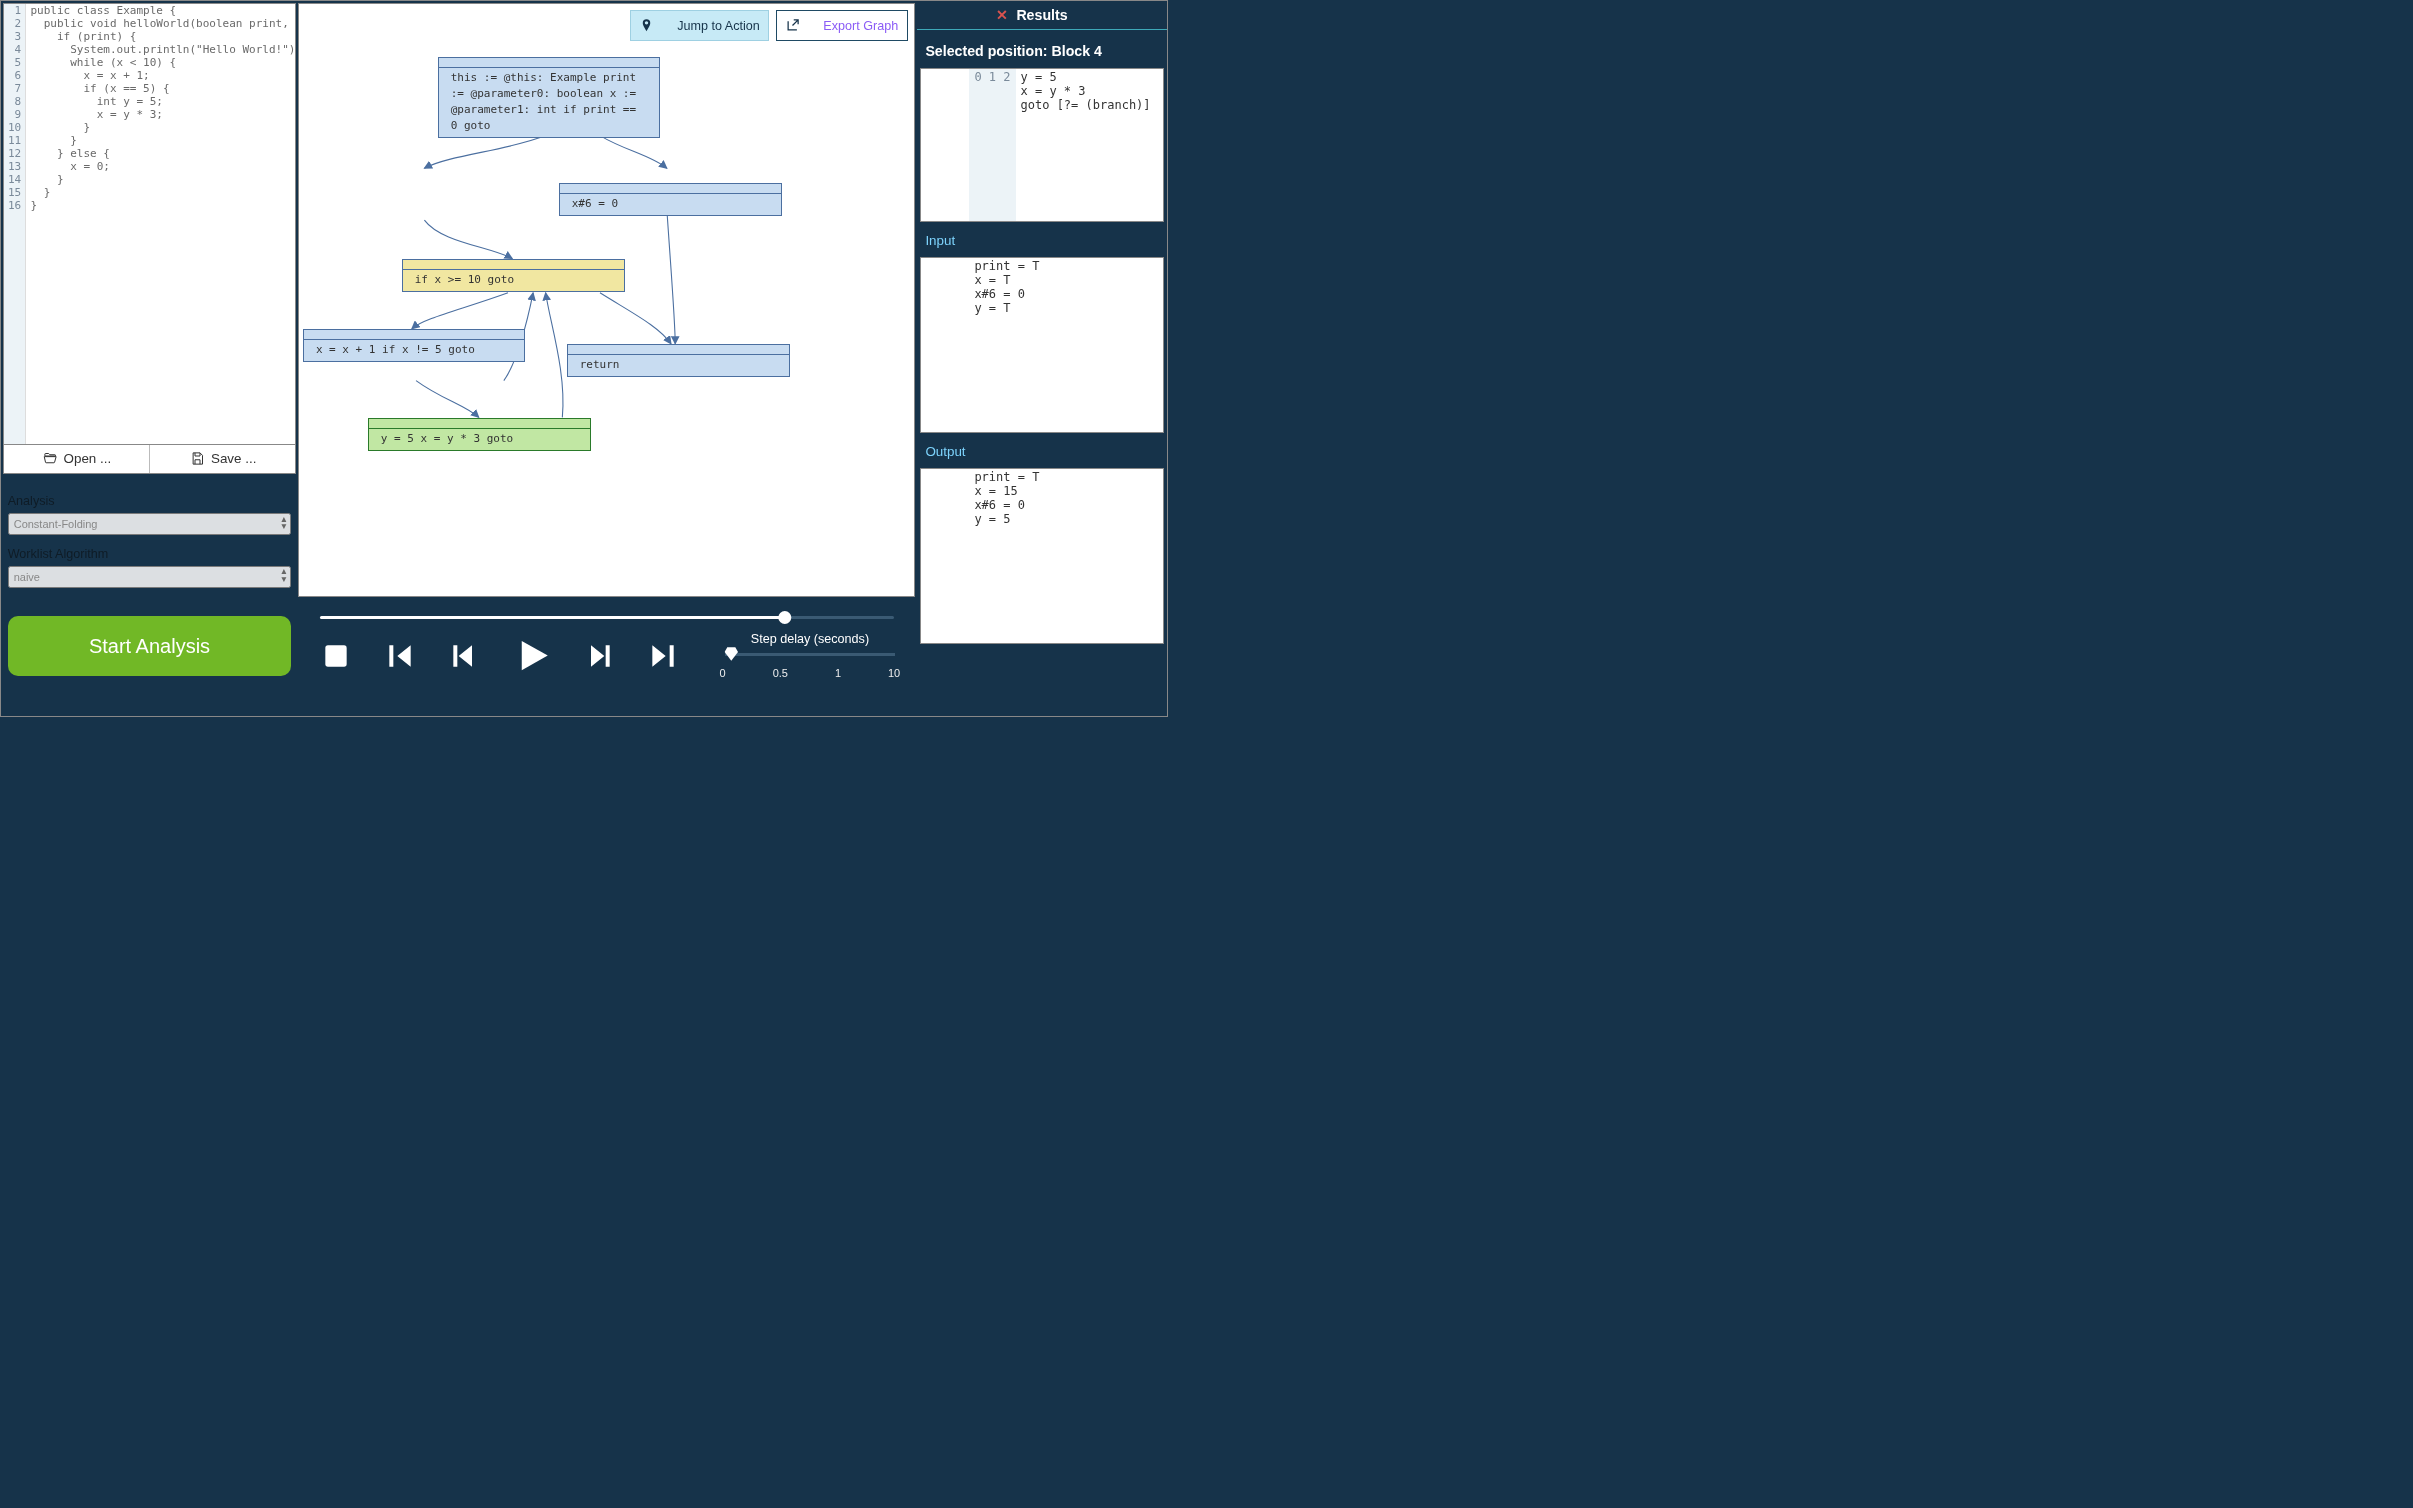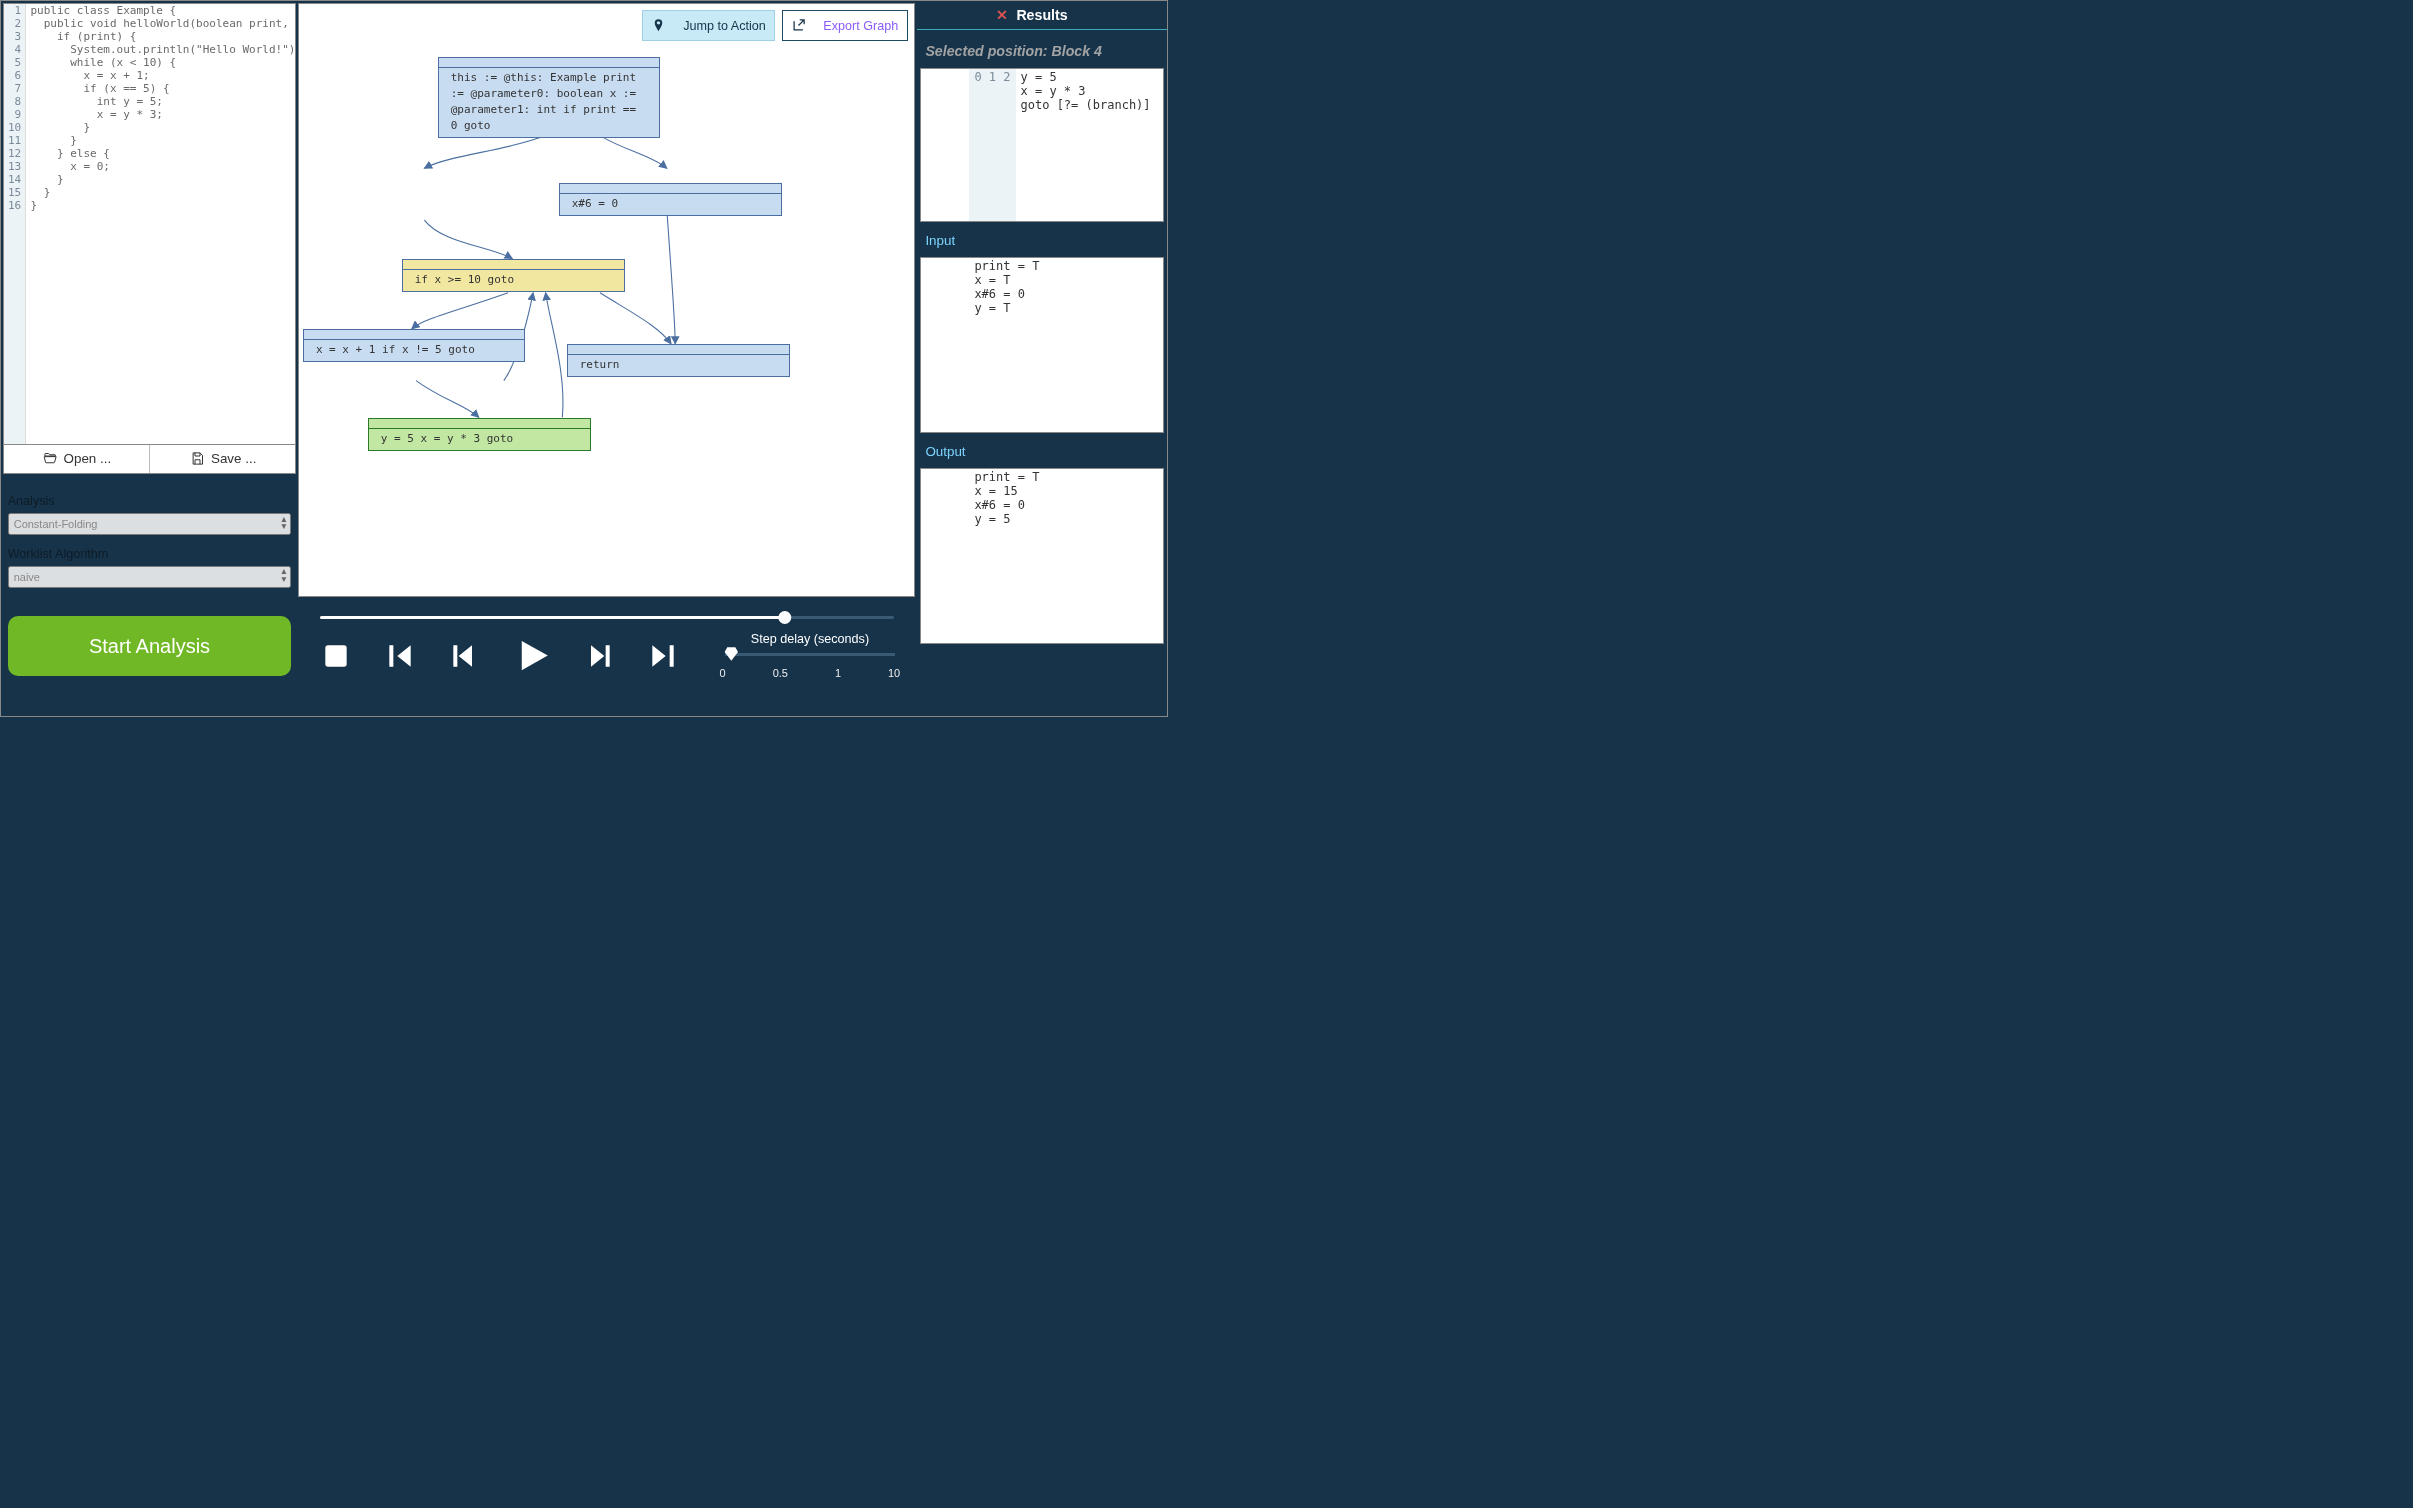--- a/index.html
+++ b/index.html
@@ -46,21 +46,21 @@
 
 .start-btn {
   margin: 28.5px 5px 5px 5px; height: 60px; background: #71b826; color: #fff;
   display: flex; align-items: center; justify-content: center; font-size: 20px;
   cursor: pointer; border-radius: 10px;
 }
 
 
 .graph-area { position: relative; flex: 1; background: #fff; border: 0.8px solid #888; overflow: hidden; }
 .graph-btns { position: absolute; top: 6.7px; right: 6.7px; display: flex; gap: 6.7px; }
-.gbtn { display: flex; align-items: center; gap: 17px; padding: 6.7px 8.4px; font-size: 12.6px; border: 0.8px solid #1f4a64; cursor: pointer; }
+.gbtn { display: flex; align-items: center; gap: 23px; padding: 6.7px 8.4px; font-size: 12.6px; border: 0.8px solid #1f4a64; cursor: pointer; }
 .gbtn.primary { background: #c7eaf6; color: #16334a; border-color: #9ed0e2; }
 .gbtn.secondary { background: #fff; color: #8b5cf6; }
 
 .node { position: absolute; font-family: "Menlo","Consolas",monospace; font-size: 11px; }
 .node .hdr { height: 11.7px; border: 0.8px solid #4b6fa0; border-bottom: 0.8px solid #4b6fa0; }
 .node .body { border: 0.8px solid #4b6fa0; border-top: none; padding: 1.7px 11.7px 3.4px; line-height: 16px; color: #333; }
 .node.blue .hdr, .node.blue .body { background: #c8dcf1; }
 .node.yellow .hdr, .node.yellow .body { background: #f1e7a1; }
 .node.green .hdr, .node.green .body { background: #c1e7a3; border-color: #2a7a2a; }
 .node.green .hdr { border-color: #2a7a2a; }
@@ -82,21 +82,21 @@
 .delay-ticks { display: flex; justify-content: space-between; font-size: 11px; margin: 11.7px 1.7px 0; color: #eee; }
 
 
 .results-hdr { background: #16334a; color: #fff; text-align: center; font-size: 14.2px; font-weight: 600; padding: 5.9px 0; border-bottom: 1.7px solid #3ea9b8; position: relative; }
 .results-hdr .x { color: #d9534f; position: absolute; left: 79px; top: 5.9px; font-weight: bold; }
 .panel-label { color: #7dd3fc; font-size: 13.4px; padding: 11.7px 8.4px 8.4px; }
 .panel-box { background: #fff; border: 0.8px solid #888; margin: 0 3.4px; font-family: "Menlo","Consolas",monospace; font-size: 12px; color: #333; padding-left: 48px; }
 .panel-box.with-gutter { display: flex; }
 .panel-box .pgutter { background: #ecf3f7; color: #7a8a9a; padding: 1.7px 5px; text-align: right; }
 .panel-box .pbody { padding: 1.7px 5px; white-space: pre; }
-.sel-pos { color: #a3a3a3; font-size: 14.2px; font-weight: 600; padding: 13.4px 8.4px 8.4px; font-style: italic; }
+.sel-pos { color: #ffffff; font-size: 14.2px; font-weight: 600; padding: 13.4px 8.4px 8.4px; }
 .r-block1 { height: 154px; overflow:auto; }
 .r-input { height: 176px; overflow:auto; }
 .r-output { height: 176px; overflow:auto; }
 </style>
 </head>
 <body>
 
 <div class="col-left">
   <div class="code-editor">
     <div class="gutter" id="gutter">1

